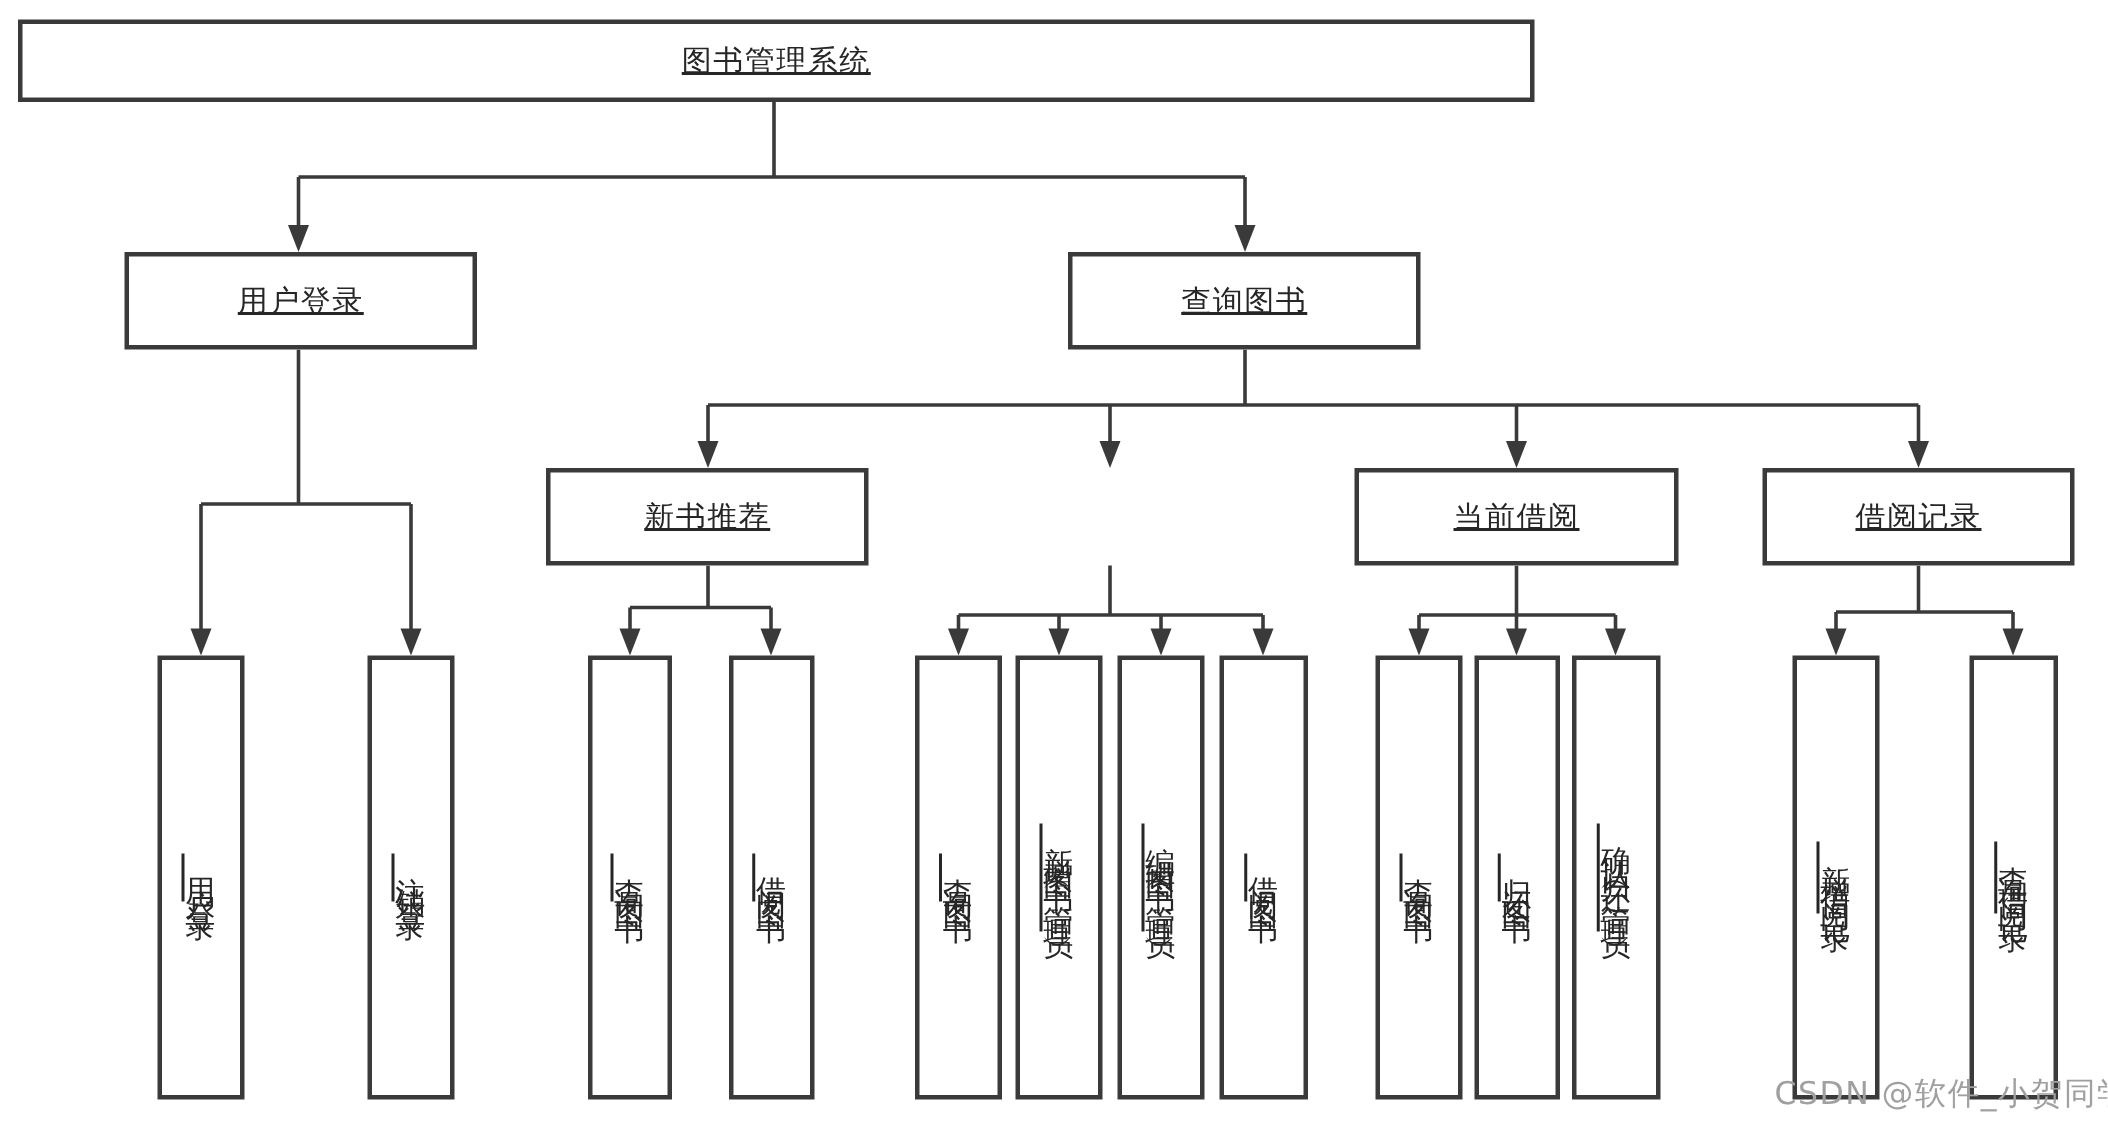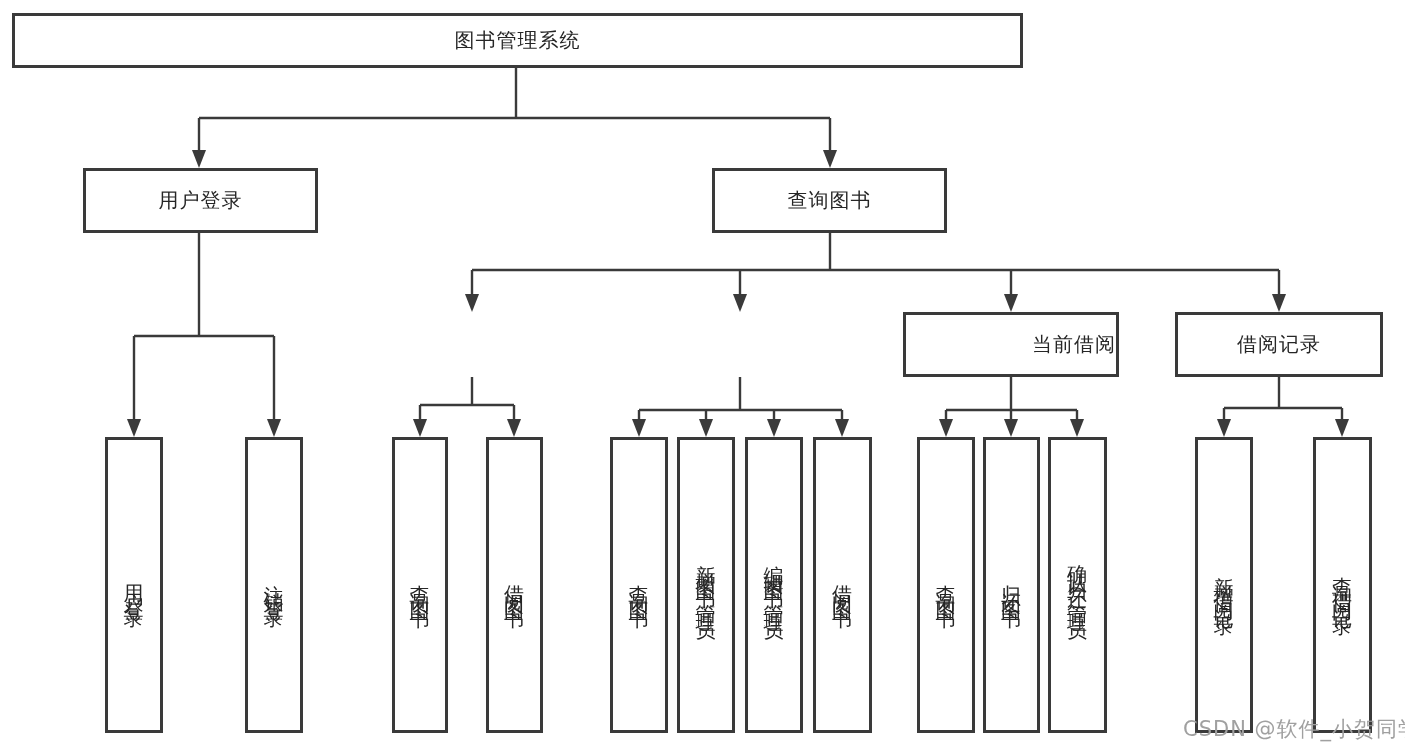--- a/index.html
+++ b/index.html
@@ -32,20 +32,21 @@
   #edges polygon { fill: currentColor; stroke: none; }
   .hbox, .vbox {
     position: absolute;
     box-sizing: border-box;
     border: 3px solid var(--line);
     background: var(--background);
     display: flex;
     align-items: center;
     justify-content: center;
     color: var(--text);
+    text-decoration: underline;
   }
   .hbox {
     height: 65px;
     font-size: 20px;
     letter-spacing: 1px;
     white-space: nowrap;
   }
   .hbox.root { height: 55px; }
   .vbox {
     top: 437px;
@@ -152,21 +153,24 @@
     <span>图书管理系统</span>
   </div>
 
   <div class="hbox" style="left:83px; top:168px; width:235px;">
     <span>用户登录</span>
   </div>
   <div class="hbox" style="left:712px; top:168px; width:235px;">
     <span>查询图书</span>
   </div>
 
-  <div class="hbox" style="left:903px; top:312px; width:216px;justify-content:flex-end;">
+  <div class="hbox" style="left:364px; top:312px; width:215px;">
+    <span>新书推荐</span>
+  </div>
+  <div class="hbox" style="left:903px; top:312px; width:216px;">
     <span>当前借阅</span>
   </div>
   <div class="hbox" style="left:1175px; top:312px; width:208px;">
     <span>借阅记录</span>
   </div>
 
   <div class="vbox" style="left:105px; width:58px;">
     <span>用户登录</span>
   </div>
   <div class="vbox" style="left:245px; width:58px;">

